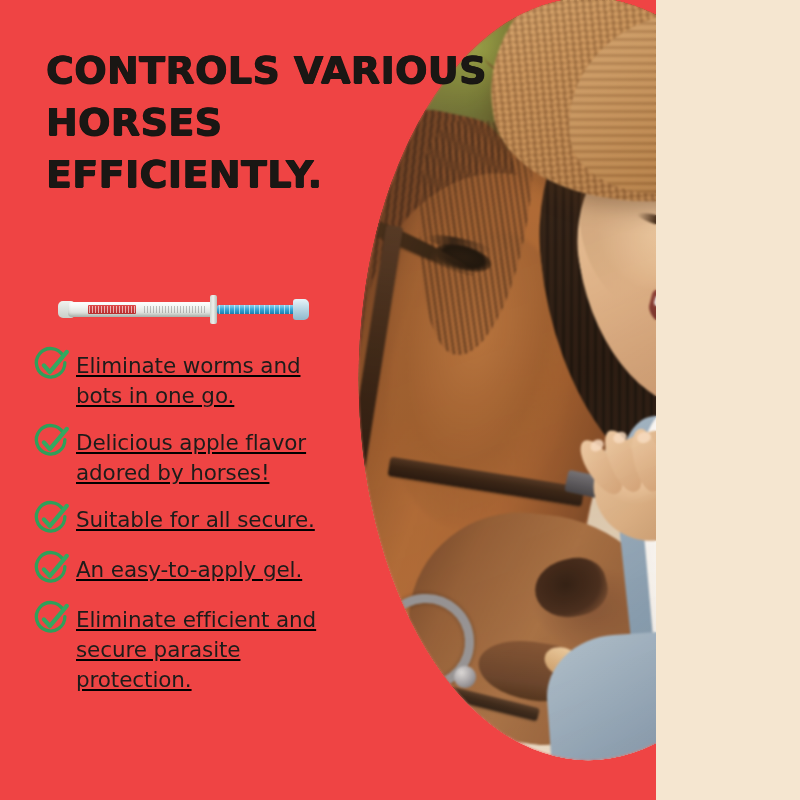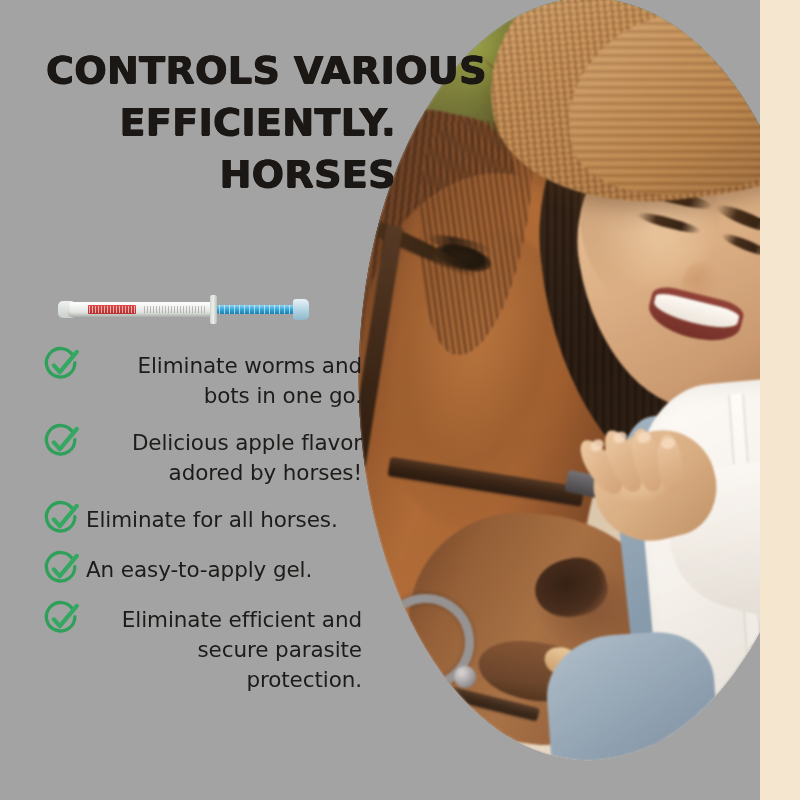--- a/index.html
+++ b/index.html
@@ -7,24 +7,23 @@
   body {
     font-family:"Liberation Sans", sans-serif;
     background:#f5e6d0;
     overflow:hidden;
     position:relative;
   }
 
   #stage {
     position:absolute;
     left:0; top:0;
-    width:760px; height:800px;
-    background:#a3a3a3;
+    width:656px; height:800px;
+    background:#ef4444;
     overflow:hidden;
-    text-align:right;
   }
 
   
   .photo-wrap {
     position:absolute;
     left:330px; top:-6px;
     width:478px; height:770px;
     overflow:hidden;
     -webkit-clip-path: ellipse(48% 49.5% at 54% 50%);
     clip-path: ellipse(48% 49.5% at 54% 50%);
@@ -458,22 +457,23 @@
   .syr-cap {
     position:absolute; left:235px; top:5px;
     width:16px; height:21px;
     background:linear-gradient(180deg,#e8f3f8 0%,#b9d6e4 48%,#8fb9cc 100%);
     border-radius:3px 5px 5px 3px;
   }
 
   
   .bullets {
     position:absolute;
-    left:42px; top:350px;
+    left:32px; top:350px;
     width:330px;
+    text-decoration:underline;
   }
   .bullet {
     display:flex;
     align-items:flex-start;
     margin-bottom:16px;
   }
   .bullet .chk {
     flex:0 0 auto;
     width:38px; height:38px;
     margin-right:6px;
@@ -558,22 +558,22 @@
       <div class="nail n3"></div>
       <div class="nail n4"></div>
 
       <div class="photo-soften"></div>
       <div class="photo-warm"></div>
     </div>
   </div>
 
   <div class="headline">
     <span class="ln">CONTROLS VARIOUS</span>
+    <span class="ln">HORSES</span>
     <span class="ln">EFFICIENTLY.</span>
-    <span class="ln">HORSES</span>
   </div>
 
   <div class="syringe">
     <div class="syr-tip"></div>
     <div class="syr-barrel"></div>
     <div class="syr-label">
       <div class="syr-label-txt"></div>
     </div>
     <div class="syr-print"></div>
     <div class="syr-flange"></div>
@@ -598,21 +598,21 @@
         <path d="M15 24.5 L22.5 33 L44 7.5" fill="none" stroke="#34A860" stroke-width="5.4" stroke-linecap="round" stroke-linejoin="round"></path>
       </svg>
       <div class="btxt">Delicious apple flavor adored by horses!</div>
     </div>
 
     <div class="bullet">
       <svg class="chk" viewBox="0 0 48 48">
         <path d="M39 12 A18 18 0 1 0 41.5 21" fill="none" stroke="#2EA05A" stroke-width="4.2" stroke-linecap="round"></path>
         <path d="M15 24.5 L22.5 33 L44 7.5" fill="none" stroke="#34A860" stroke-width="5.4" stroke-linecap="round" stroke-linejoin="round"></path>
       </svg>
-      <div class="btxt">Eliminate for all horses.</div>
+      <div class="btxt">Suitable for all secure.</div>
     </div>
 
     <div class="bullet">
       <svg class="chk" viewBox="0 0 48 48">
         <path d="M39 12 A18 18 0 1 0 41.5 21" fill="none" stroke="#2EA05A" stroke-width="4.2" stroke-linecap="round"></path>
         <path d="M15 24.5 L22.5 33 L44 7.5" fill="none" stroke="#34A860" stroke-width="5.4" stroke-linecap="round" stroke-linejoin="round"></path>
       </svg>
       <div class="btxt">An easy-to-apply gel.</div>
     </div>
 

